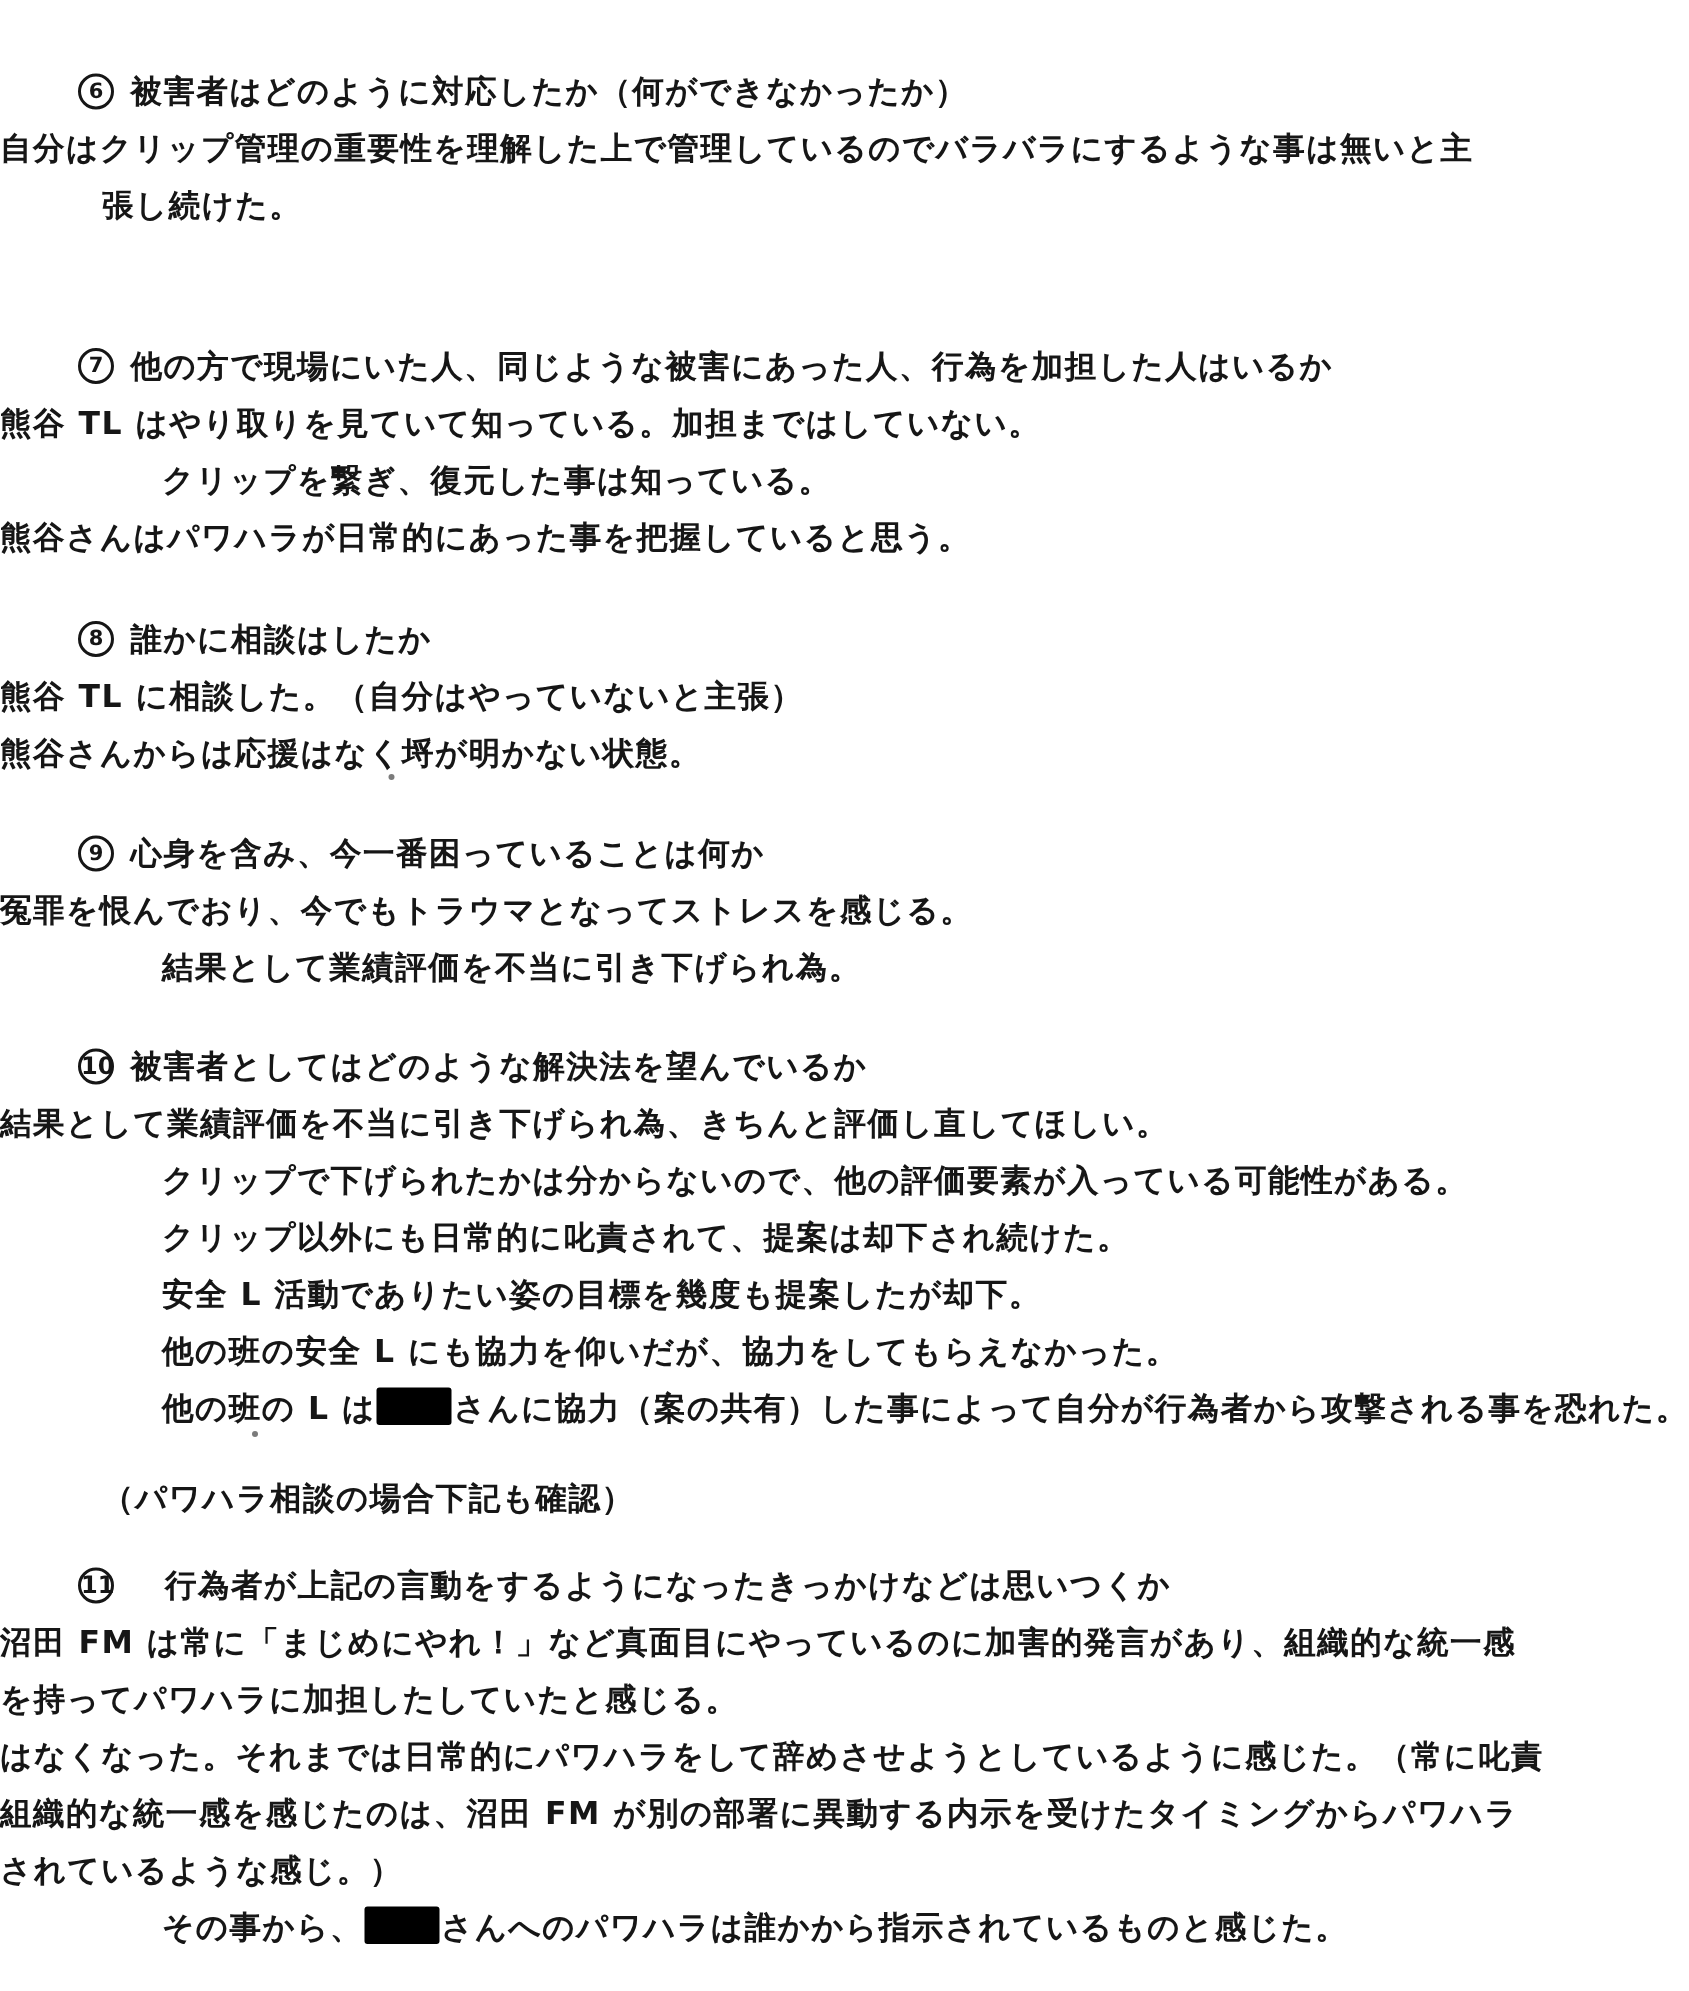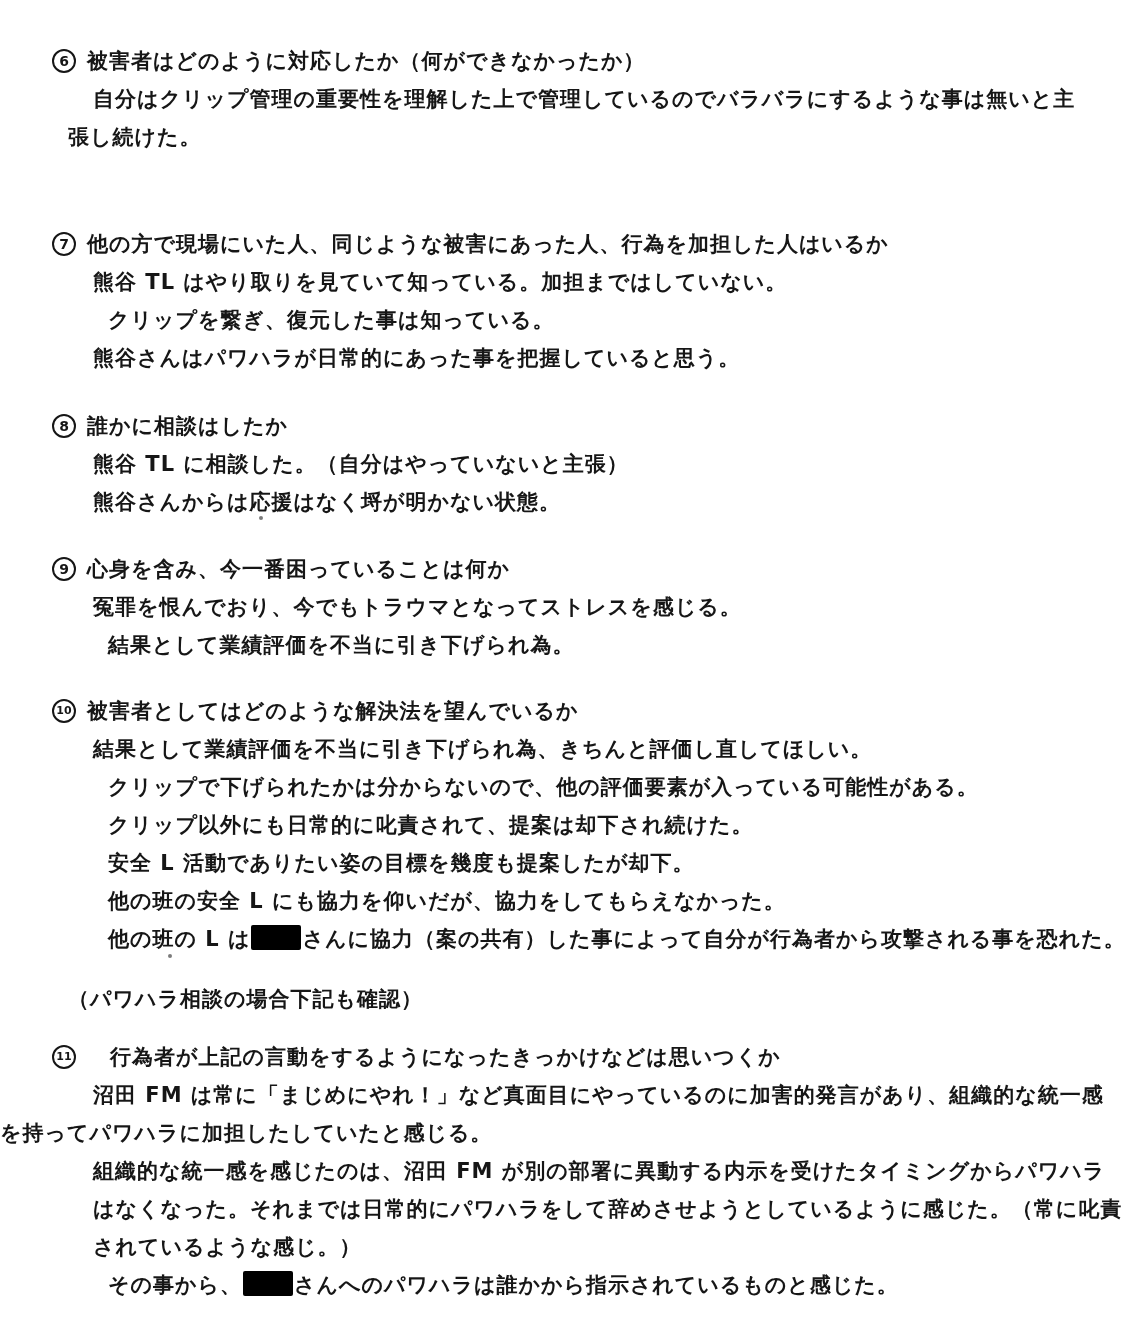--- a/index.html
+++ b/index.html
@@ -26,21 +26,21 @@
     font-weight: 700;
     letter-spacing: 1px;
     white-space: nowrap;
     color: #161616;
   }
   
   .in-title { padding-left: 52px; }
   .in-m0    { padding-left: 68px; }
   .in-note  { padding-left: 68px; }
   .in-cont  { }
-  .in-ans   { padding-left: 93px; }
+  .in-ans   { }
   .in-ans2  { padding-left: 108px; }
   
   .sec-0 { margin-top: 0; }
   .sec-1 { margin-top: 69px; }
   .sec-2 { margin-top: 30px; }
   .sec-3 { margin-top: 29px; }
   .sec-4 { margin-top: 28px; }
   .sec-5 { margin-top: 22px; }
   .sec-6 { margin-top: 20px; }
   
@@ -60,21 +60,21 @@
     position: absolute;
     left: 0; top: 0;
     width: 20px;
     height: 20px;
     line-height: 20px;
     font-size: 14px;
     font-weight: 700;
     letter-spacing: 0;
     text-align: center;
   }
-  .marker.two .marker-num { font-size: 11px; }
+  .marker.two .marker-num { font-size: 16px; }
   .sec-6 .title-text { margin-left: 23px; }
   
   .redact {
     display: inline-block;
     width: 50px;
     height: 25px;
     background: #000000;
     border-radius: 2px;
     vertical-align: -4px;
     margin: 0 1px;
@@ -126,21 +126,21 @@
         <div class="line in-ans2"><span>他の班の安全 L にも協力を仰いだが、協力をしてもらえなかった。</span></div>
         <div class="line in-ans2"><span>他の班の L は</span><span class="redact"></span><span>さんに協力（案の共有）した事によって自分が行為者から攻撃される事を恐れた。</span></div>
       </div>
       <div class="section sec-5">
         <div class="line in-note"><span>（パワハラ相談の場合下記も確認）</span></div>
       </div>
       <div class="section sec-6">
         <div class="line in-title"><span class="marker two"><span class="marker-num">11</span></span><span class="title-text">行為者が上記の言動をするようになったきっかけなどは思いつくか</span></div>
         <div class="line in-ans"><span>沼田 FM は常に「まじめにやれ！」など真面目にやっているのに加害的発言があり、組織的な統一感</span></div>
         <div class="line in-cont"><span>を持ってパワハラに加担したしていたと感じる。</span></div>
+        <div class="line in-ans"><span>はなくなった。それまでは日常的にパワハラをして辞めさせようとしているように感じた。（常に叱責</span></div>
         <div class="line in-ans"><span>組織的な統一感を感じたのは、沼田 FM が別の部署に異動する内示を受けたタイミングからパワハラ</span></div>
-        <div class="line in-ans"><span>はなくなった。それまでは日常的にパワハラをして辞めさせようとしているように感じた。（常に叱責</span></div>
         <div class="line in-ans"><span>されているような感じ。）</span></div>
         <div class="line in-ans2"><span>その事から、</span><span class="redact"></span><span>さんへのパワハラは誰かから指示されているものと感じた。</span></div>
       </div>
     </div>
   <div class="artifact-dot dot1"></div>
   <div class="artifact-dot dot2"></div>
 </div>
 
 </body></html>

